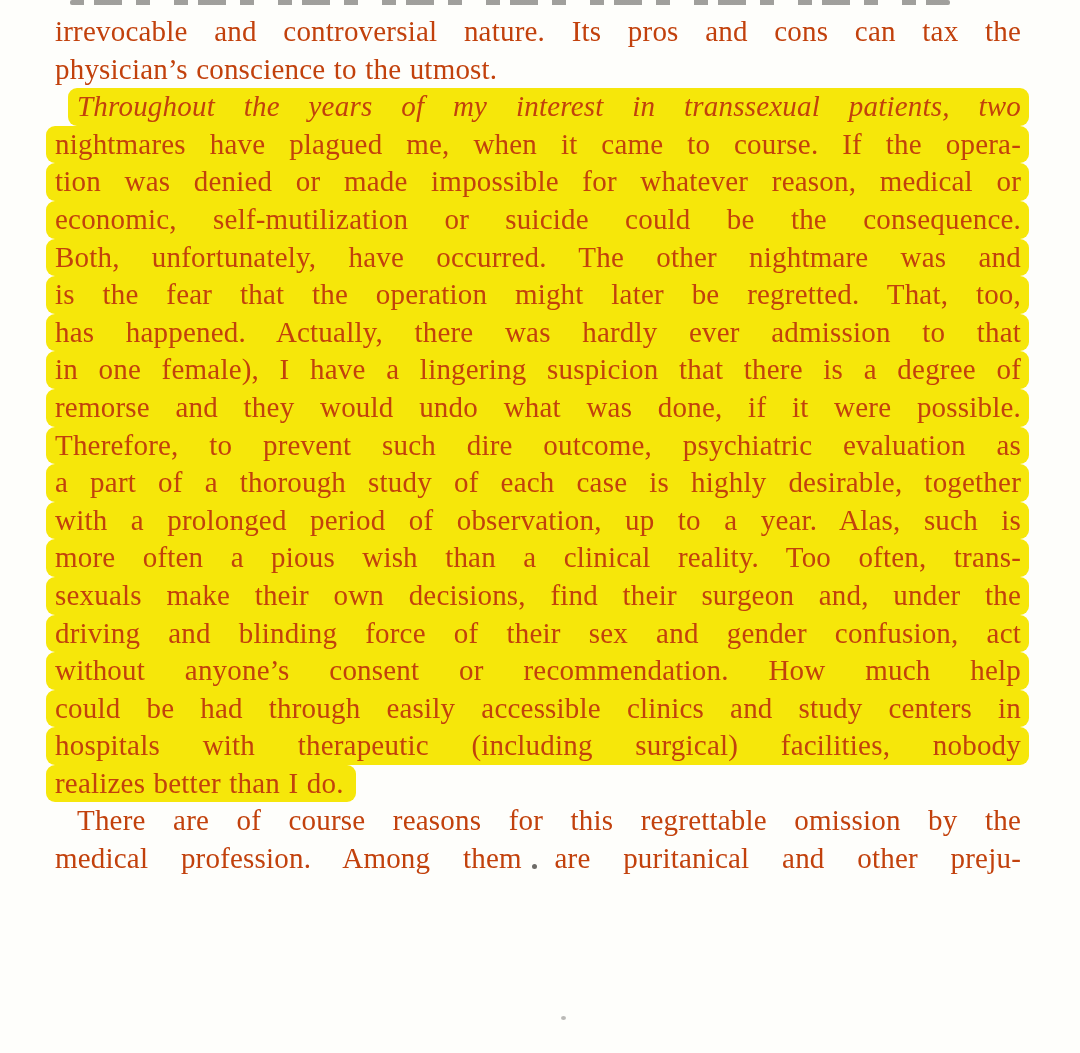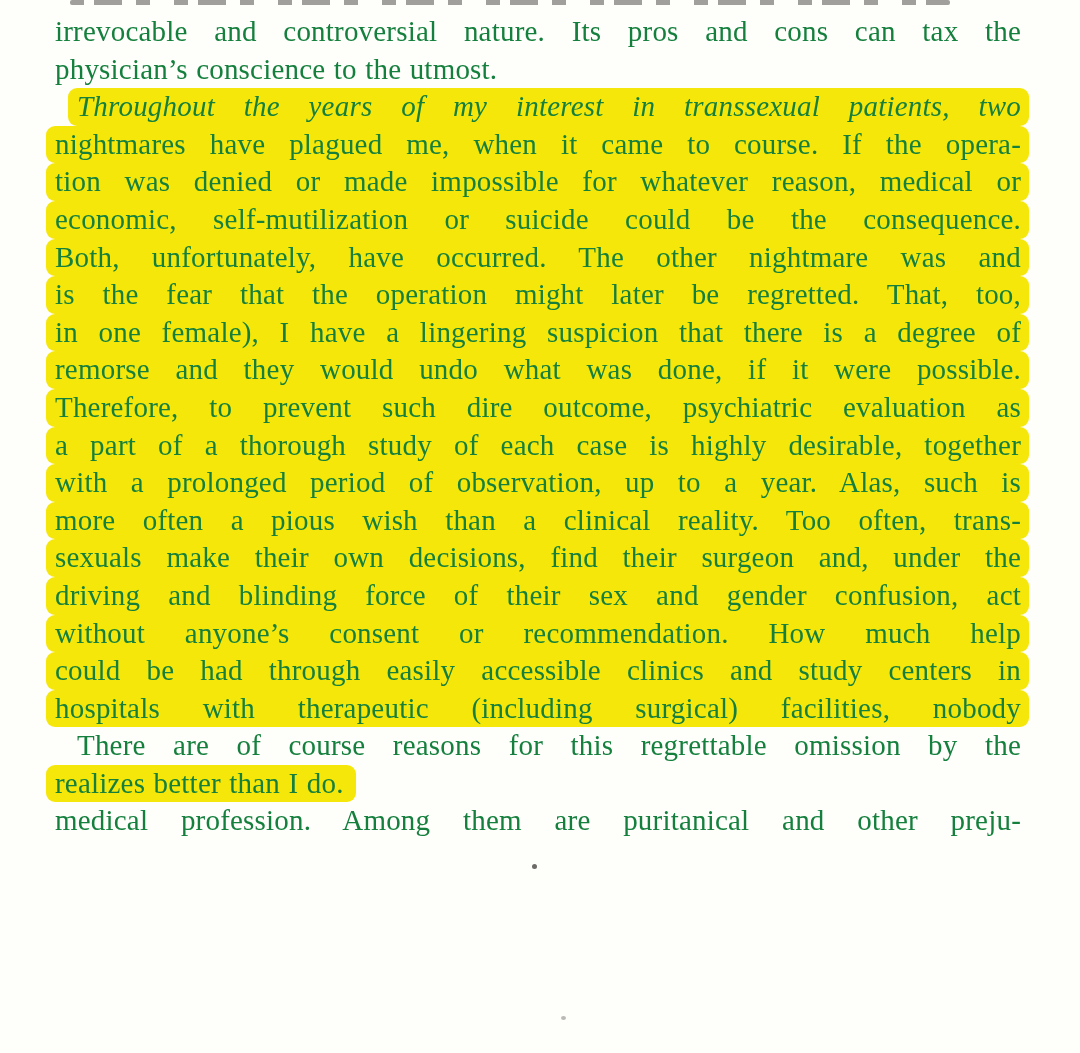--- a/index.html
+++ b/index.html
@@ -7,21 +7,21 @@
     padding: 0;
     background: #fefefb;
   }
   .page {
     position: relative;
     width: 1080px;
     height: 1053px;
     background: #fefefb;
     overflow: hidden;
     font-family: "Liberation Serif", "DejaVu Serif", serif;
-    color: #15803d;
+    color: #c2410c;
     border-radius: 22px;
   }
   .text-col {
     position: absolute;
     left: 55px;
     top: 13px;
     width: 966px;
   }
   .line {
     font-size: 29px;
@@ -96,34 +96,35 @@
 
     <div class="line">irrevocable and controversial nature. Its pros and cons can tax the</div>
     <div class="line no-just">physician’s conscience to the utmost.</div>
 
     <div class="line hl hl-first">Throughout the years of my interest in transsexual patients, two</div>
     <div class="line hl">nightmares have plagued me, when it came to course. If the opera-</div>
     <div class="line hl">tion was denied or made impossible for whatever reason, medical or</div>
     <div class="line hl">economic, self-mutilization or suicide could be the consequence.</div>
     <div class="line hl">Both, unfortunately, have occurred. The other nightmare was and</div>
     <div class="line hl">is the fear that the operation might later be regretted. That, too,</div>
+    <div class="line hl">has happened. Actually, there was hardly ever admission to that</div>
     <div class="line hl">in one female), I have a lingering suspicion that there is a degree of</div>
     <div class="line hl">remorse and they would undo what was done, if it were possible.</div>
     <div class="line hl">Therefore, to prevent such dire outcome, psychiatric evaluation as</div>
     <div class="line hl">a part of a thorough study of each case is highly desirable, together</div>
     <div class="line hl">with a prolonged period of observation, up to a year. Alas, such is</div>
     <div class="line hl">more often a pious wish than a clinical reality. Too often, trans-</div>
     <div class="line hl">sexuals make their own decisions, find their surgeon and, under the</div>
     <div class="line hl">driving and blinding force of their sex and gender confusion, act</div>
     <div class="line hl">without anyone’s consent or recommendation. How much help</div>
     <div class="line hl">could be had through easily accessible clinics and study centers in</div>
     <div class="line hl">hospitals with therapeutic (including surgical) facilities, nobody</div>
+    <div class="line hl hl-last">realizes better than I do.</div>
+
     <div class="line indent">There are of course reasons for this regrettable omission by the</div>
-
-    <div class="line hl hl-last">realizes better than I do.</div>
     <div class="line">medical profession. Among them are puritanical and other preju-</div>
 
   </div>
 
   <div class="speck speck-a"></div>
   <div class="speck speck-b"></div>
 
 </div>
 
 </body></html>

